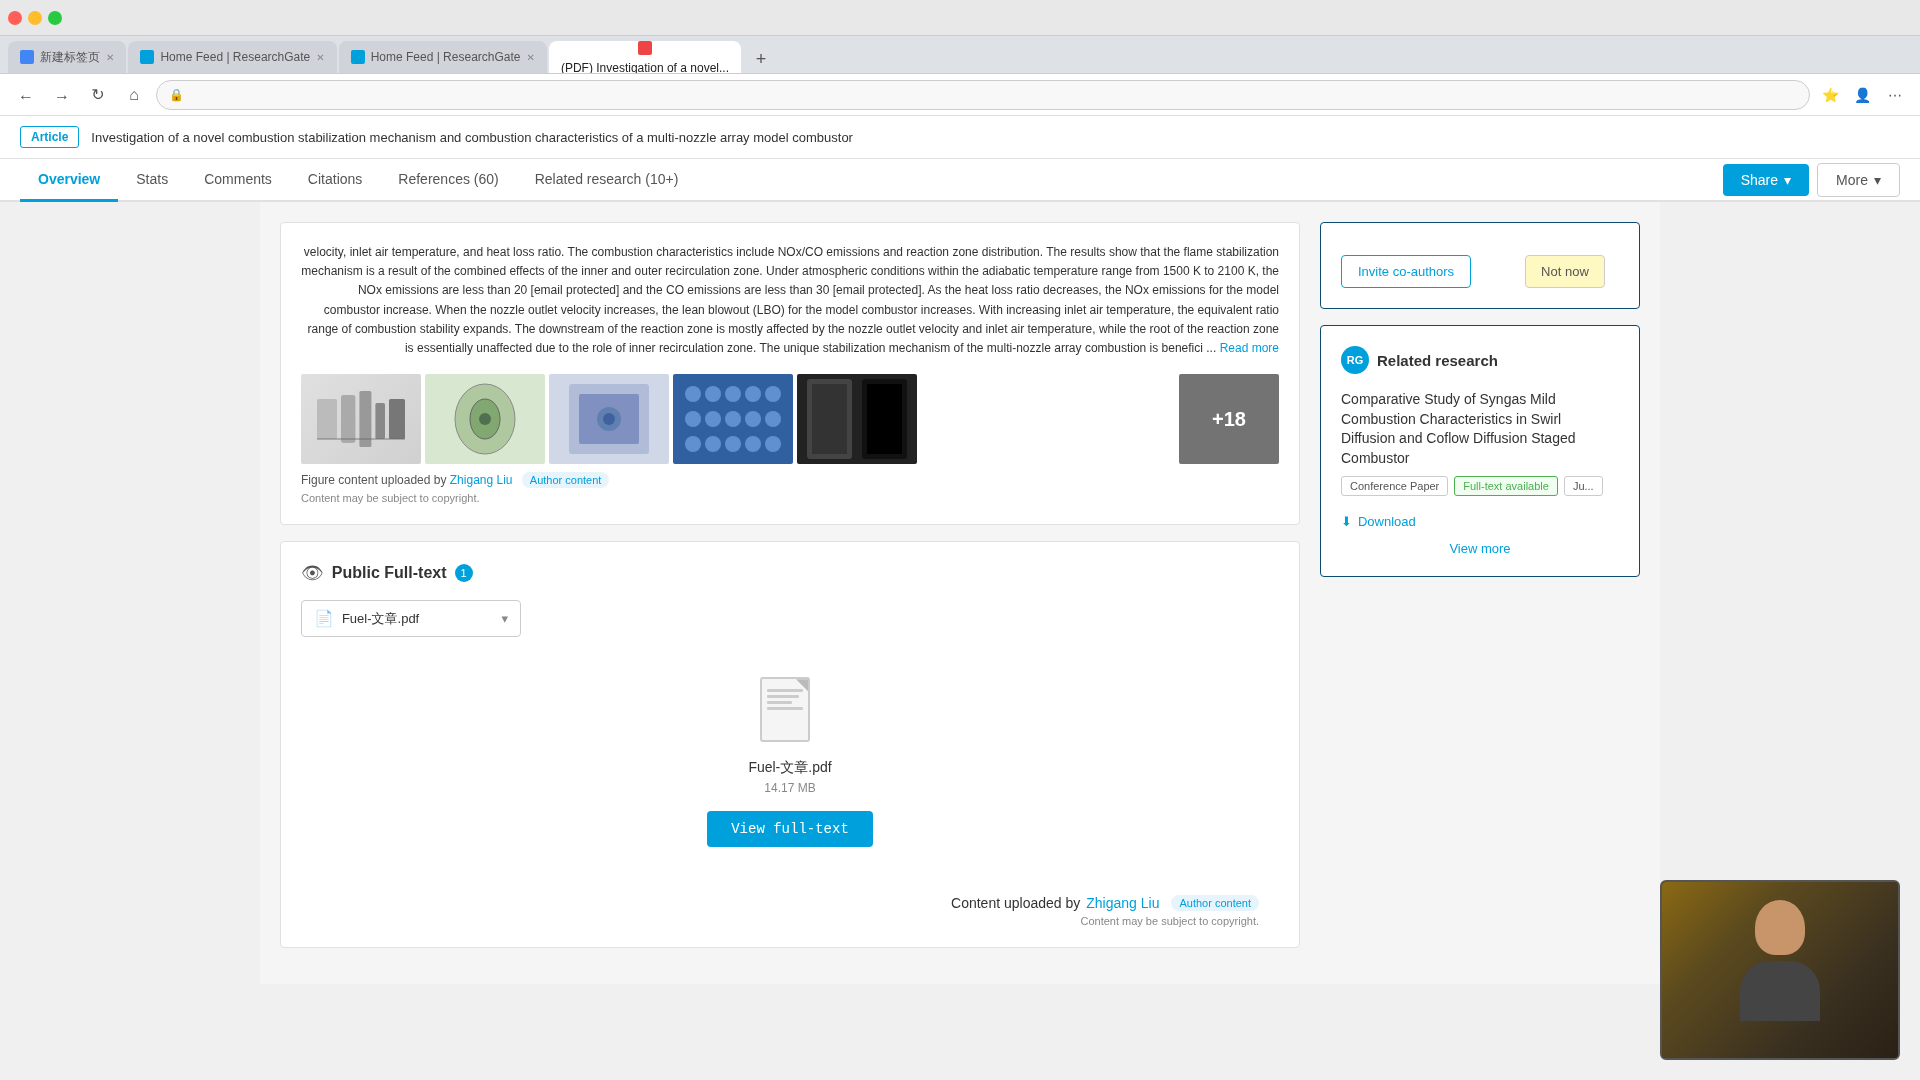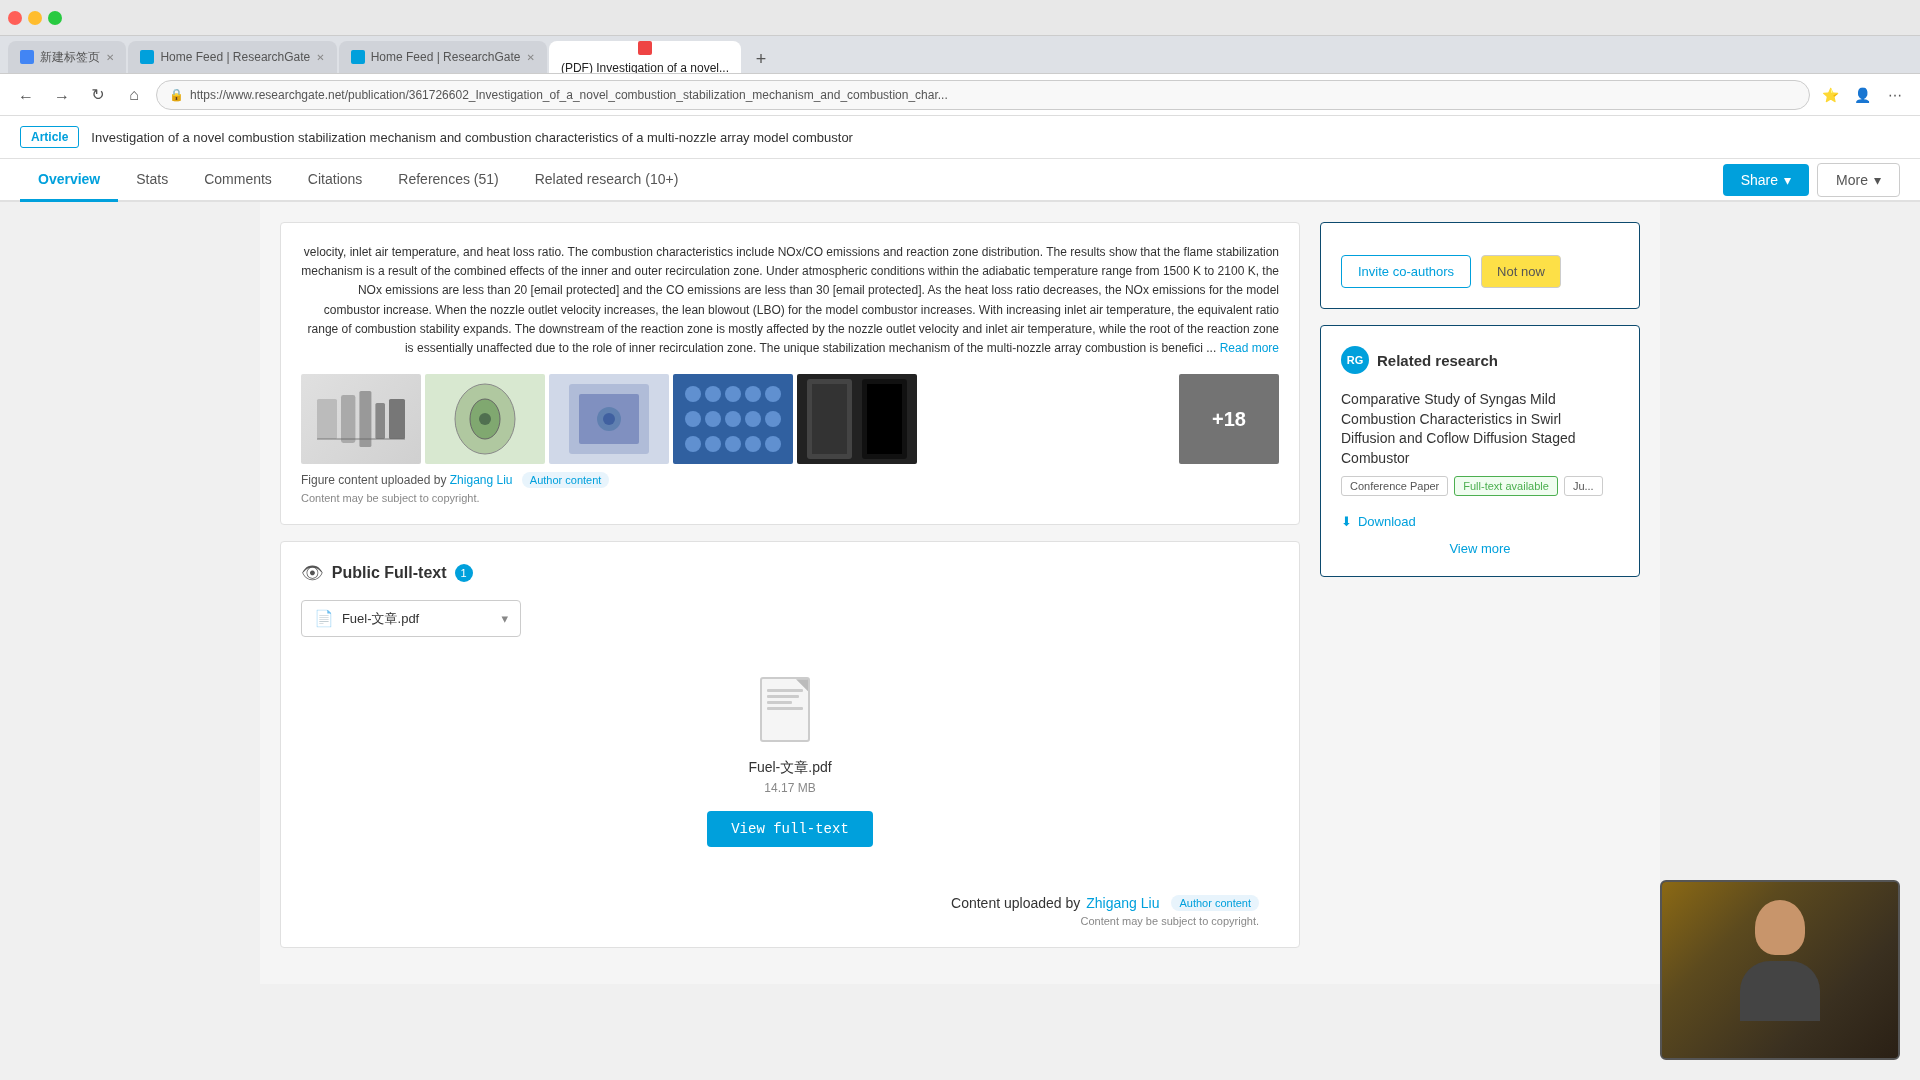--- a/index.html
+++ b/index.html
@@ -326,25 +326,26 @@
       color: #00a0dc;
       background: #fff;
       padding: 8px 16px;
       border-radius: 4px;
       font-size: 13px;
       cursor: pointer;
     }
     .btn-not-now {
       border: 1px solid #ccc;
       color: #555;
-      background: #fde047;
+      background: #fef9c3;
       padding: 8px 15px;
       border-radius: 4px;
       font-size: 13px;
       cursor: pointer;
+      margin-left: 44px;
     }
 
     .related-research-header {
       display: flex;
       align-items: center;
       gap: 8px;
       margin-bottom: 16px;
     }
     .rg-icon {
       width: 28px;
@@ -471,40 +472,39 @@
     <div class="tab-new">+</div>
   </div>
 
   <div class="browser-toolbar">
     <button class="nav-btn">←</button>
     <button class="nav-btn">→</button>
     <button class="nav-btn">↻</button>
     <button class="nav-btn">⌂</button>
     <div class="address-bar">
       <span>🔒</span>
-      <span>https://www.researchgate.net/publication/361726602_Investigation_of_a_novel_combustion_stabilization_mechanism_and_combustion_char...</span>
     </div>
     <div class="toolbar-icons">
       <div class="toolbar-icon">⭐</div>
       <div class="toolbar-icon">👤</div>
       <div class="toolbar-icon">⋯</div>
     </div>
   </div>
 
   <div class="article-banner">
     <span class="article-tag">Article</span>
     <span class="article-title-banner">Investigation of a novel combustion stabilization mechanism and combustion characteristics of a multi-nozzle array model combustor</span>
   </div>
 
   <div class="nav-tabs">
     <div class="nav-tab active">Overview</div>
     <div class="nav-tab">Stats</div>
     <div class="nav-tab">Comments</div>
     <div class="nav-tab">Citations</div>
-    <div class="nav-tab">References (51)</div>
+    <div class="nav-tab">References (60)</div>
     <div class="nav-tab">Related research (10+)</div>
     <div class="nav-tab-actions">
       <button class="btn-share">
         <span>Share</span>
         <span>▾</span>
       </button>
       <button class="btn-more">
         <span>More</span>
         <span>▾</span>
       </button>

